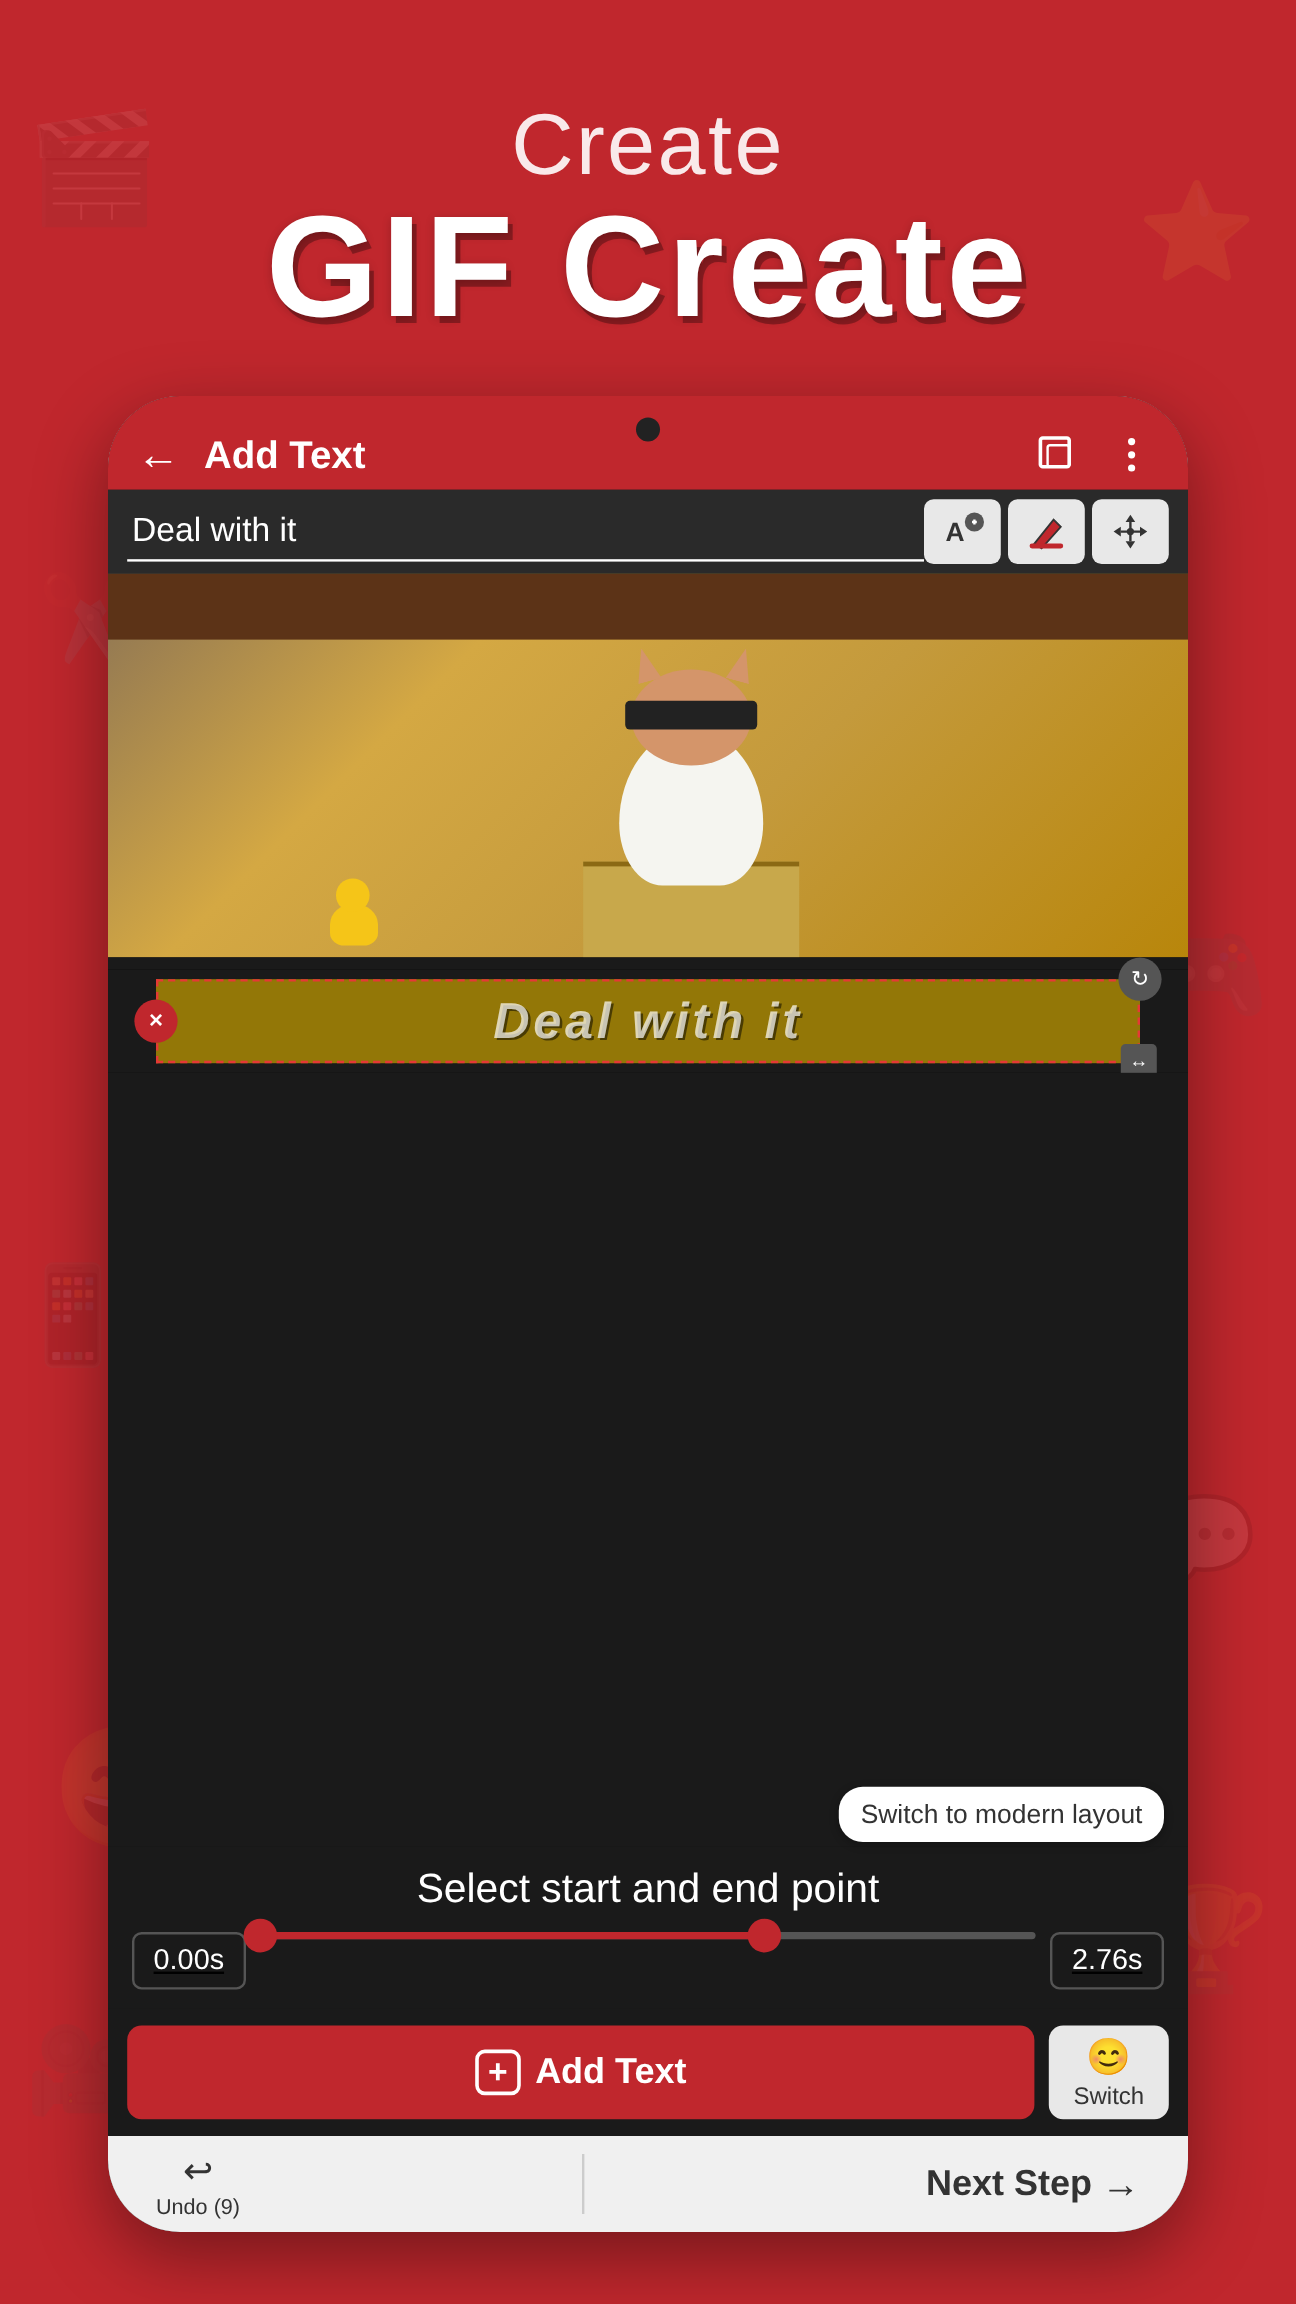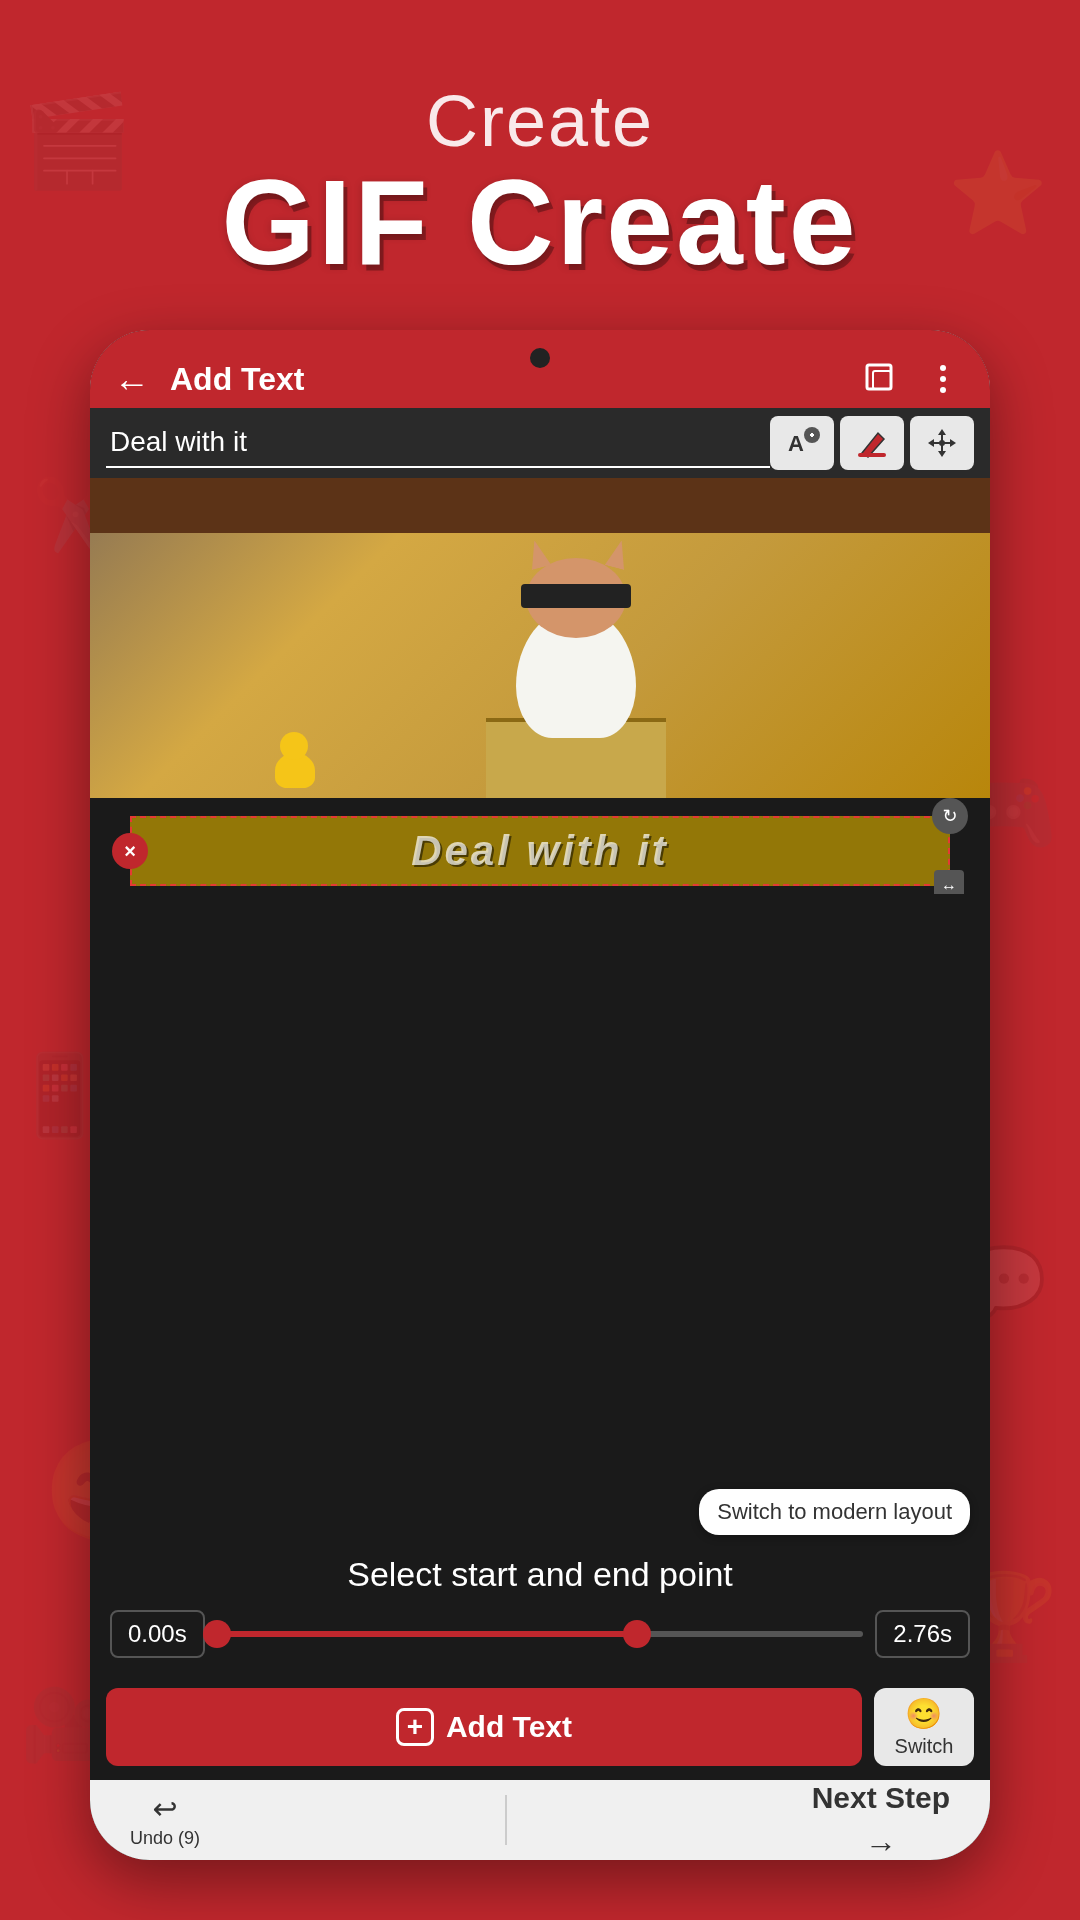--- a/index.html
+++ b/index.html
@@ -285,22 +285,23 @@
       flex-shrink: 0;
     }
     .timeline-label {
       color: white;
       text-align: center;
       font-size: 34px;
       margin-bottom: 16px;
     }
     .timeline-row {
       display: flex;
-      align-items: center;
+      align-items: flex-start;
       gap: 12px;
+      text-decoration: underline;
     }
     .time-badge {
       background: #1a1a1a;
       border: 2px solid #555;
       color: white;
       padding: 8px 16px;
       border-radius: 8px;
       font-size: 24px;
       min-width: 90px;
       text-align: center;
@@ -426,21 +427,20 @@
       background: #ccc;
     }
     .next-step {
       display: flex;
       align-items: center;
       gap: 8px;
       font-size: 30px;
       font-weight: bold;
       color: #333;
       cursor: pointer;
-      flex-direction: column;
     }
     .next-arrow {
       font-size: 32px;
     }
   </style>
 </head>
 <body>
 
 <div class="bg-decoration">
   <span class="bg-icon" style="top:5%;left:2%;font-size:90px;">🎬</span>

